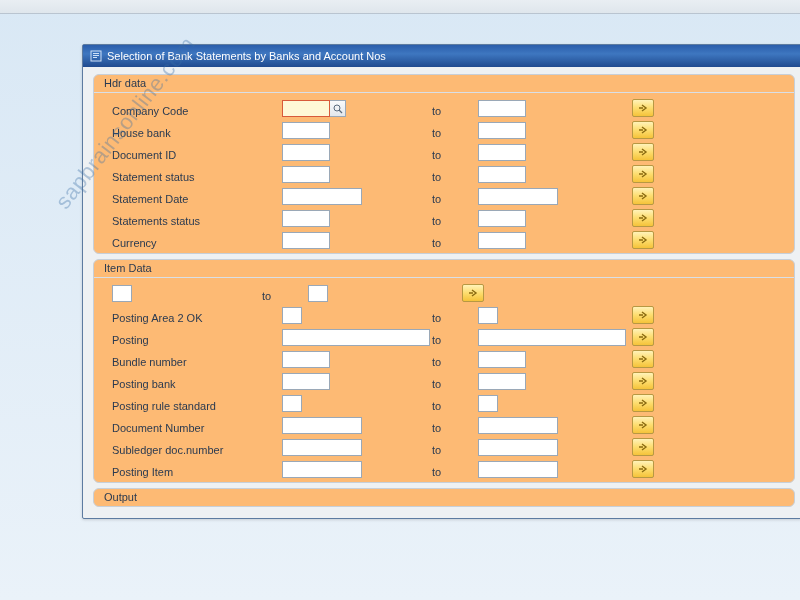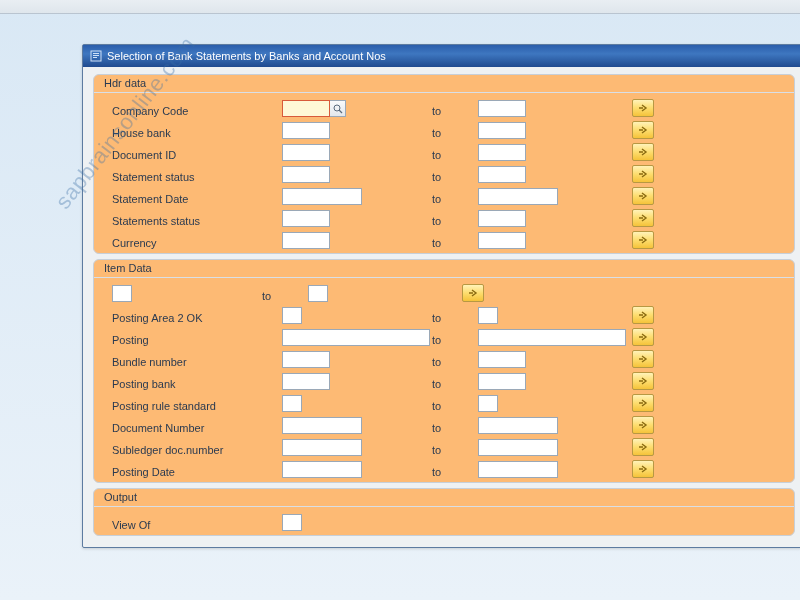--- a/index.html
+++ b/index.html
@@ -456,21 +456,21 @@
             <span class="opts-cell">
                 <span class="opts-btn">
                   <svg width="12" height="10" viewBox="0 0 12 10">
                     <path d="M2 5 L6 5 M5 2 L9 5 L5 8" fill="none" stroke="#8a6b12" stroke-width="1.4"></path>
                   </svg>
                 </span>
               </span>
           </div>
 
           <div class="row">
-            <span class="lbl">Posting Date</span>
+            <span class="lbl">Posting Item</span>
             <span class="from-cell">
                 <input class="sap-input w-med" value="" style="">
               </span>
             <span class="to-lbl">to</span>
             <span class="to-cell">
                 <input class="sap-input w-med" value="" style="">
               </span>
             <span class="opts-cell">
                 <span class="opts-btn">
                   <svg width="12" height="10" viewBox="0 0 12 10">
@@ -478,25 +478,17 @@
                   </svg>
                 </span>
               </span>
           </div>
 
         </div>
       </div>
 
       <div class="group">
         <div class="group-title">Output</div>
-        <div class="group-body">
-          <div class="row">
-            <span class="lbl">View Of</span>
-            <span class="from-cell">
-                <input class="sap-input w-xs" value="" style="">
-              </span>
-          </div>
-        </div>
       </div>
 
     </div>
   </div>
 </div>
 
 </body></html>

